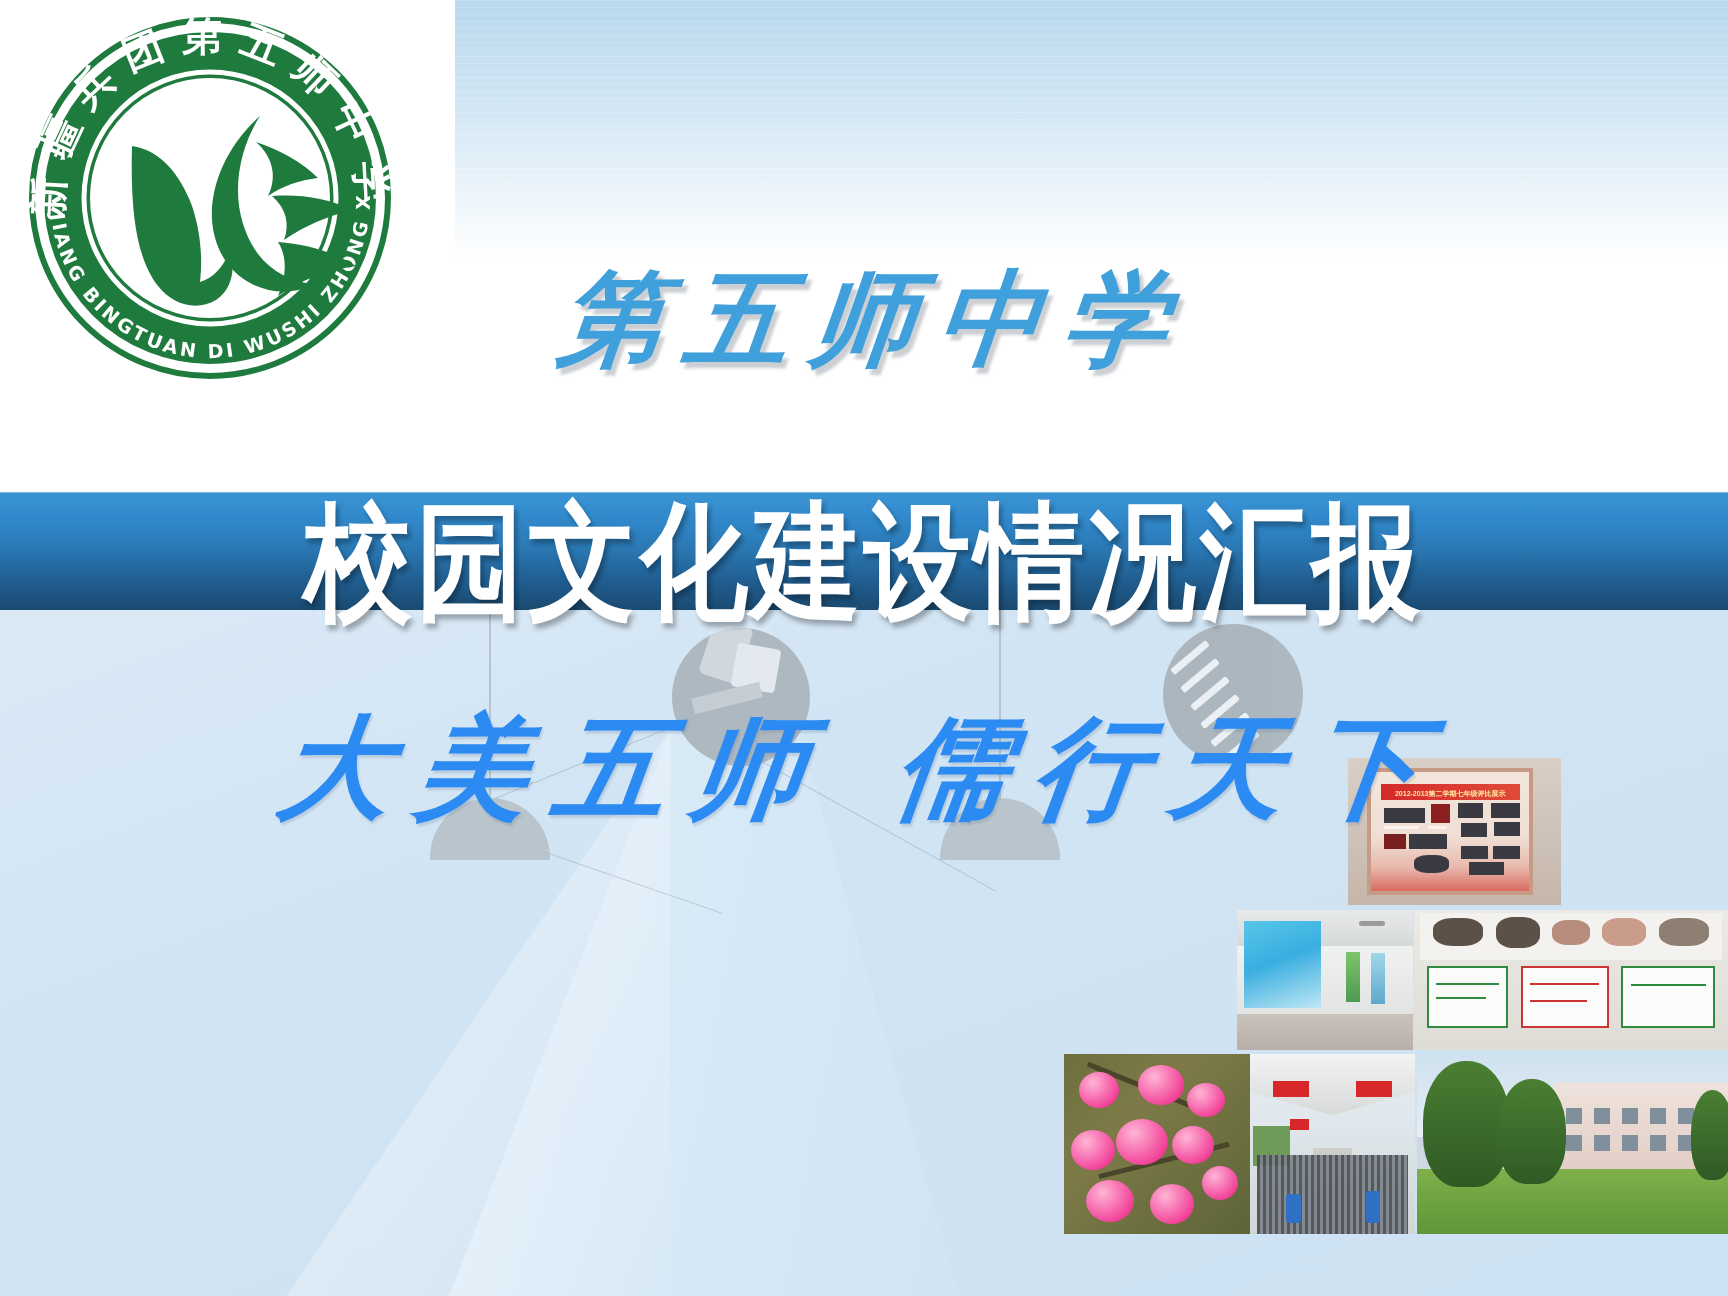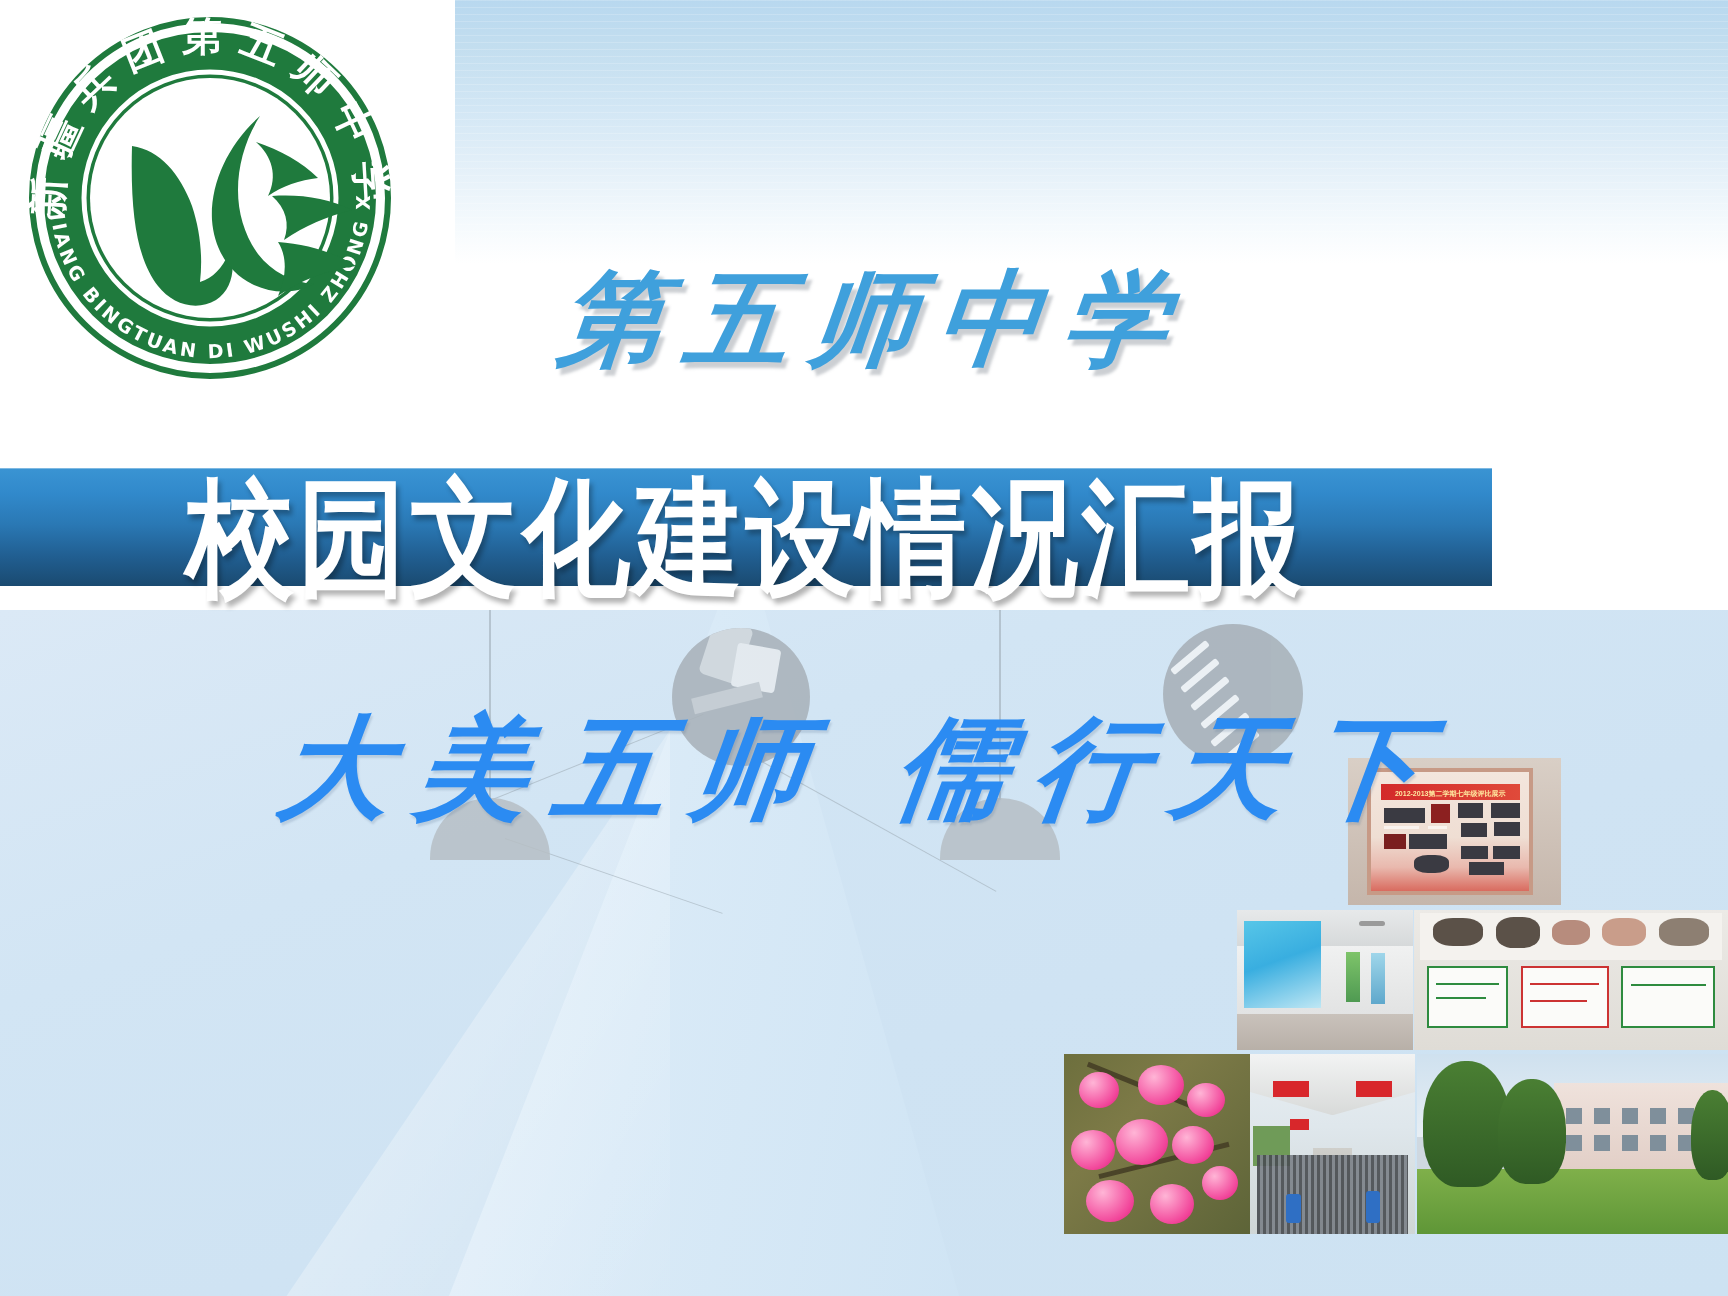--- a/index.html
+++ b/index.html
@@ -37,21 +37,21 @@
     color:#3fa0dc;
     letter-spacing:22px;
     font-style:italic;
     text-shadow:5px 6px 3px rgba(120,130,140,0.38);
     white-space:nowrap;
     transform:skewX(-6deg);
   }
 
   
   .banner{
-    position:absolute;left:0;top:468px;width:1492px;height:118px;
+    position:absolute;left:0;top:492px;width:1728px;height:118px;
     background:linear-gradient(180deg,#3a94d3 0%,#3189cb 22%,#2a78b4 48%,#215f92 74%,#1a4a70 100%);
     box-shadow:inset 0 1px 0 rgba(255,255,255,0.35);
     z-index:8;
     text-decoration:underline;
   }
   .banner-inner{position:absolute;left:0;top:0;right:0;bottom:0;}
   .banner-title{
     position:absolute;left:0;right:0;top:-6px;
     text-align:center;
     font-family:"DejaVu Sans","Liberation Sans",sans-serif;

